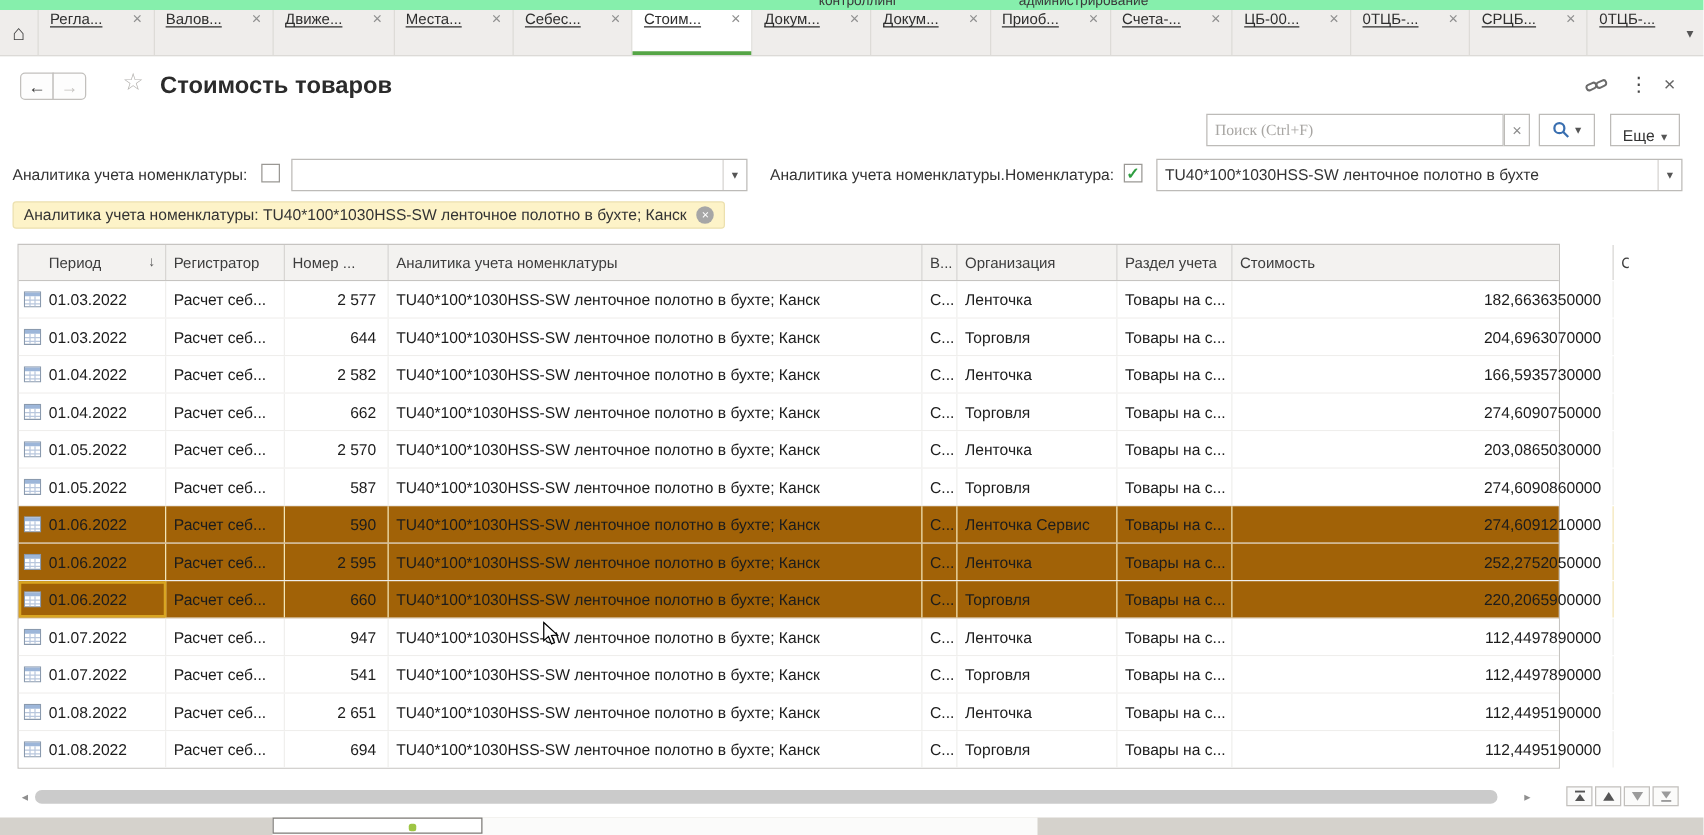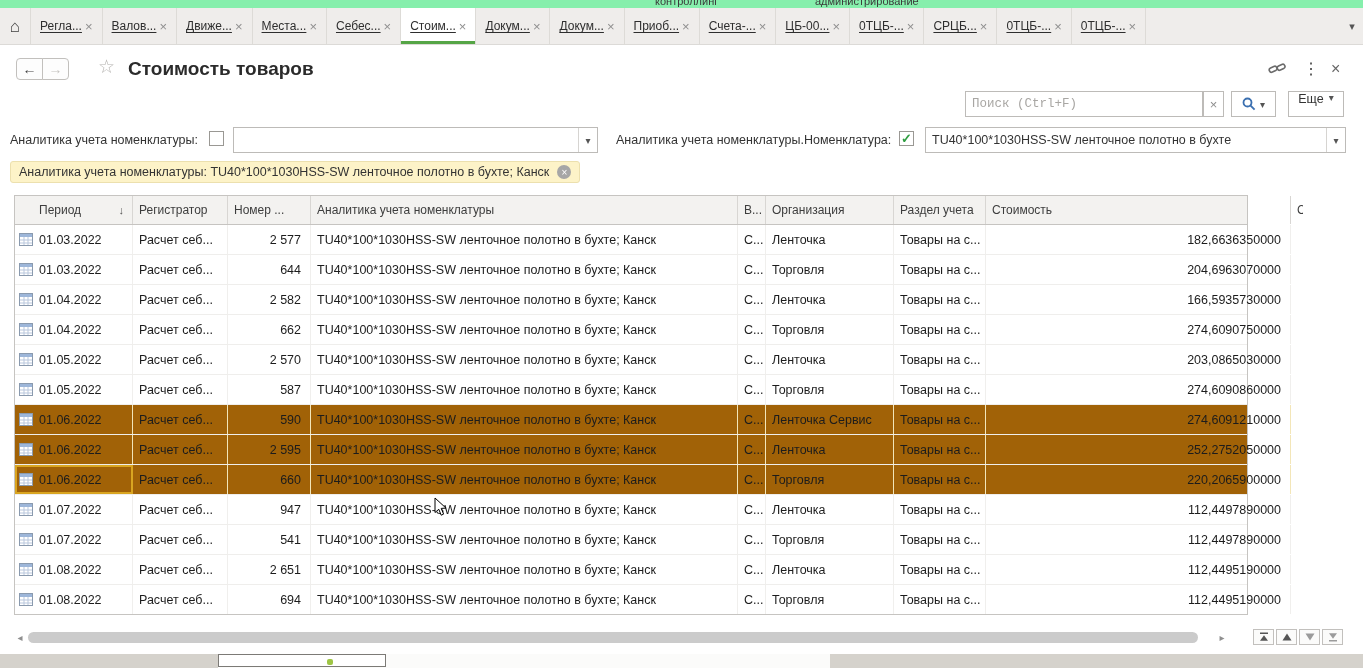--- a/index.html
+++ b/index.html
@@ -9,50 +9,50 @@
   
   .top-strip{position:absolute;left:0;top:0;width:100%;height:8px;background:#86efac;overflow:hidden}
   .ts-item{position:absolute;top:-5px;font-size:11px;color:#3a3a3a;white-space:nowrap}
 
   
   .tabbar{position:absolute;left:0;top:8px;width:100%;height:37px;background:#efedeb;
           display:flex;align-items:stretch;box-sizing:border-box;border-bottom:1px solid #dcdad7}
   .home-tab{width:30px;display:flex;align-items:center;justify-content:center;border-right:1px solid #dddbd7;cursor:pointer}
   .home-icon{font-size:17px;color:#3e3e3e;line-height:1}
   .tabs{display:flex;flex:1;overflow:hidden}
-  .tab{display:flex;align-items:center;gap:3px;padding:0 9px;border-right:1px solid #dddbd7;
+  .tab{display:flex;gap:24px;padding:0 9px;border-right:1px solid #dddbd7;
        font-size:12px;color:#2e2e2e;cursor:pointer;position:relative;white-space:nowrap}
   .tab-label{text-decoration:underline;text-underline-offset:2px}
   .tab-close{color:#8f8f8f;font-size:13px;line-height:1}
   .tab.active{background:#fff}
   .tab.active::after{content:'';position:absolute;left:0;right:0;bottom:0;height:3px;background:#55a546}
   .tab-overflow{width:22px;display:flex;align-items:center;justify-content:center;color:#555;font-size:11px;cursor:pointer}
 
   
   .nav-btn{position:absolute;top:58px;width:27px;height:22px;border:1px solid #c2c0bd;background:#fdfdfd;
            box-sizing:border-box;display:flex;align-items:center;justify-content:center;font-size:14px;color:#3f3f3f;cursor:pointer}
   .nav-back{left:16px;border-radius:4px 0 0 4px}
   .nav-fwd{left:42px;border-radius:0 4px 4px 0;color:#c6c4c1}
   .star{position:absolute;left:98px;top:57px;font-size:19px;color:#b5b3b0;cursor:pointer;line-height:1}
   .title{position:absolute;left:128px;top:58px;font-size:19px;font-weight:700;color:#2b2b2b;margin:0;line-height:1.2}
   .link-ic{position:absolute;left:1268px;top:61px;width:18px;height:16px;cursor:pointer}
   .menu-ic{position:absolute;left:1303px;top:59px;font-size:16px;color:#444;cursor:pointer;line-height:1.2}
   .close-ic{position:absolute;left:1331px;top:59px;font-size:16px;color:#666;cursor:pointer;line-height:1.2}
 
   
   .search-input{position:absolute;left:965px;top:91px;width:238px;height:26px;border:1px solid #bdbbb8;
-                box-sizing:border-box;padding:0 6px;font-size:12.5px;color:#333;font-family:Liberation Mono, monospace;outline:none}
+                box-sizing:border-box;padding:0 6px;font-size:12.5px;color:#333;font-family:Liberation Serif, serif;outline:none}
   .search-input::placeholder{color:#a8a6a3}
   .sq-btn{position:absolute;left:1203px;top:91px;width:21px;height:26px;border:1px solid #bdbbb8;box-sizing:border-box;
           background:#fff;display:flex;align-items:center;justify-content:center;font-size:13px;color:#8d8d8d;cursor:pointer}
   .loupe-btn{position:absolute;left:1231px;top:91px;width:45px;height:26px;border:1px solid #bdbbb8;box-sizing:border-box;
           background:#fff;display:flex;align-items:center;justify-content:center;gap:4px;cursor:pointer}
   .dd{font-size:10px;color:#555}
   .more-btn{position:absolute;left:1288px;top:91px;width:56px;height:26px;border:1px solid #bdbbb8;box-sizing:border-box;
-          background:#fff;display:flex;align-items:flex-start;justify-content:center;gap:5px;font-size:12.5px;color:#333;cursor:pointer}
+          background:#fff;display:flex;align-items:flex-end;justify-content:center;gap:5px;font-size:12.5px;color:#333;cursor:pointer}
 
   
   .flt-label{position:absolute;top:133px;font-size:12.5px;color:#333;white-space:nowrap}
   .lbl1{left:10px}.lbl2{left:616px}
   .checkbox{position:absolute;top:131px;width:15px;height:15px;border:1px solid #9a9894;background:#fff;box-sizing:border-box;
             cursor:pointer;display:flex;align-items:center;justify-content:center}
   .cb1{left:209px}.cb2{left:899px}
   .check{font-size:13px;color:#2f9e41;font-weight:bold;line-height:1}
   .combo{position:absolute;top:127px;height:26px;border:1px solid #bdbbb8;box-sizing:border-box;background:#fff;display:flex}
   .combo input{flex:1;border:0;outline:none;padding:0 6px;font-size:12.5px;font-family:inherit;color:#333;min-width:0;background:transparent}

